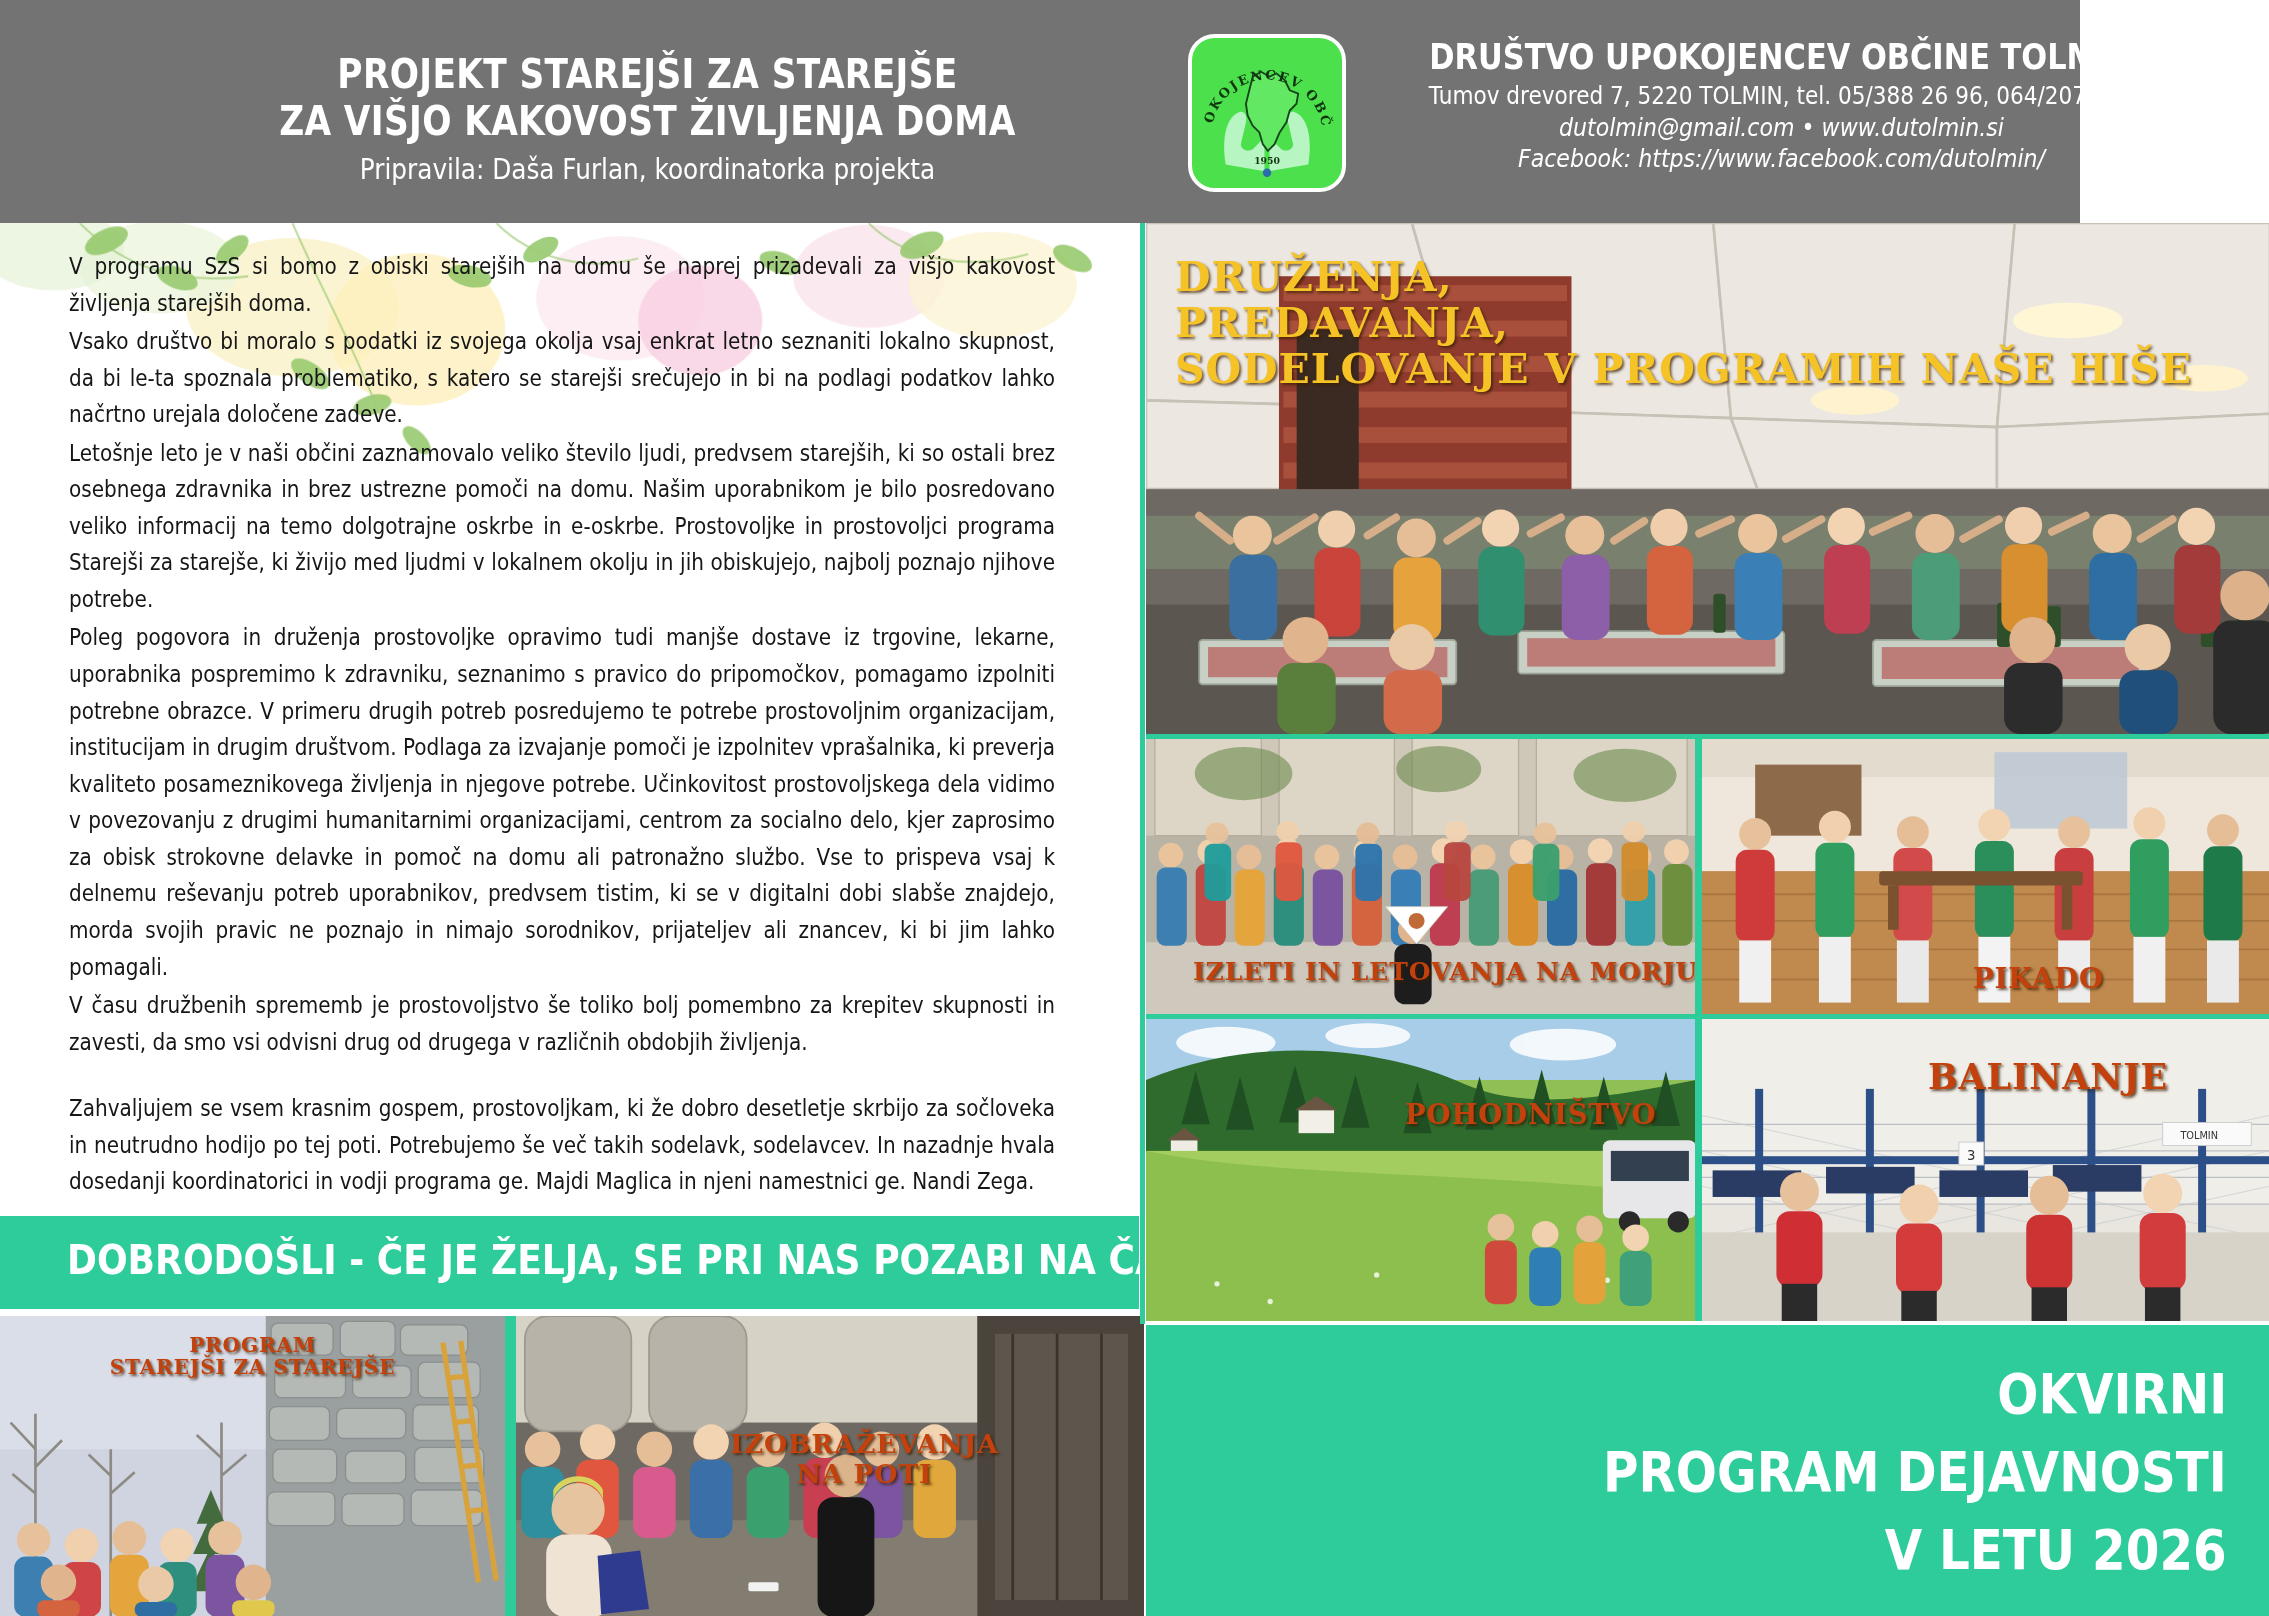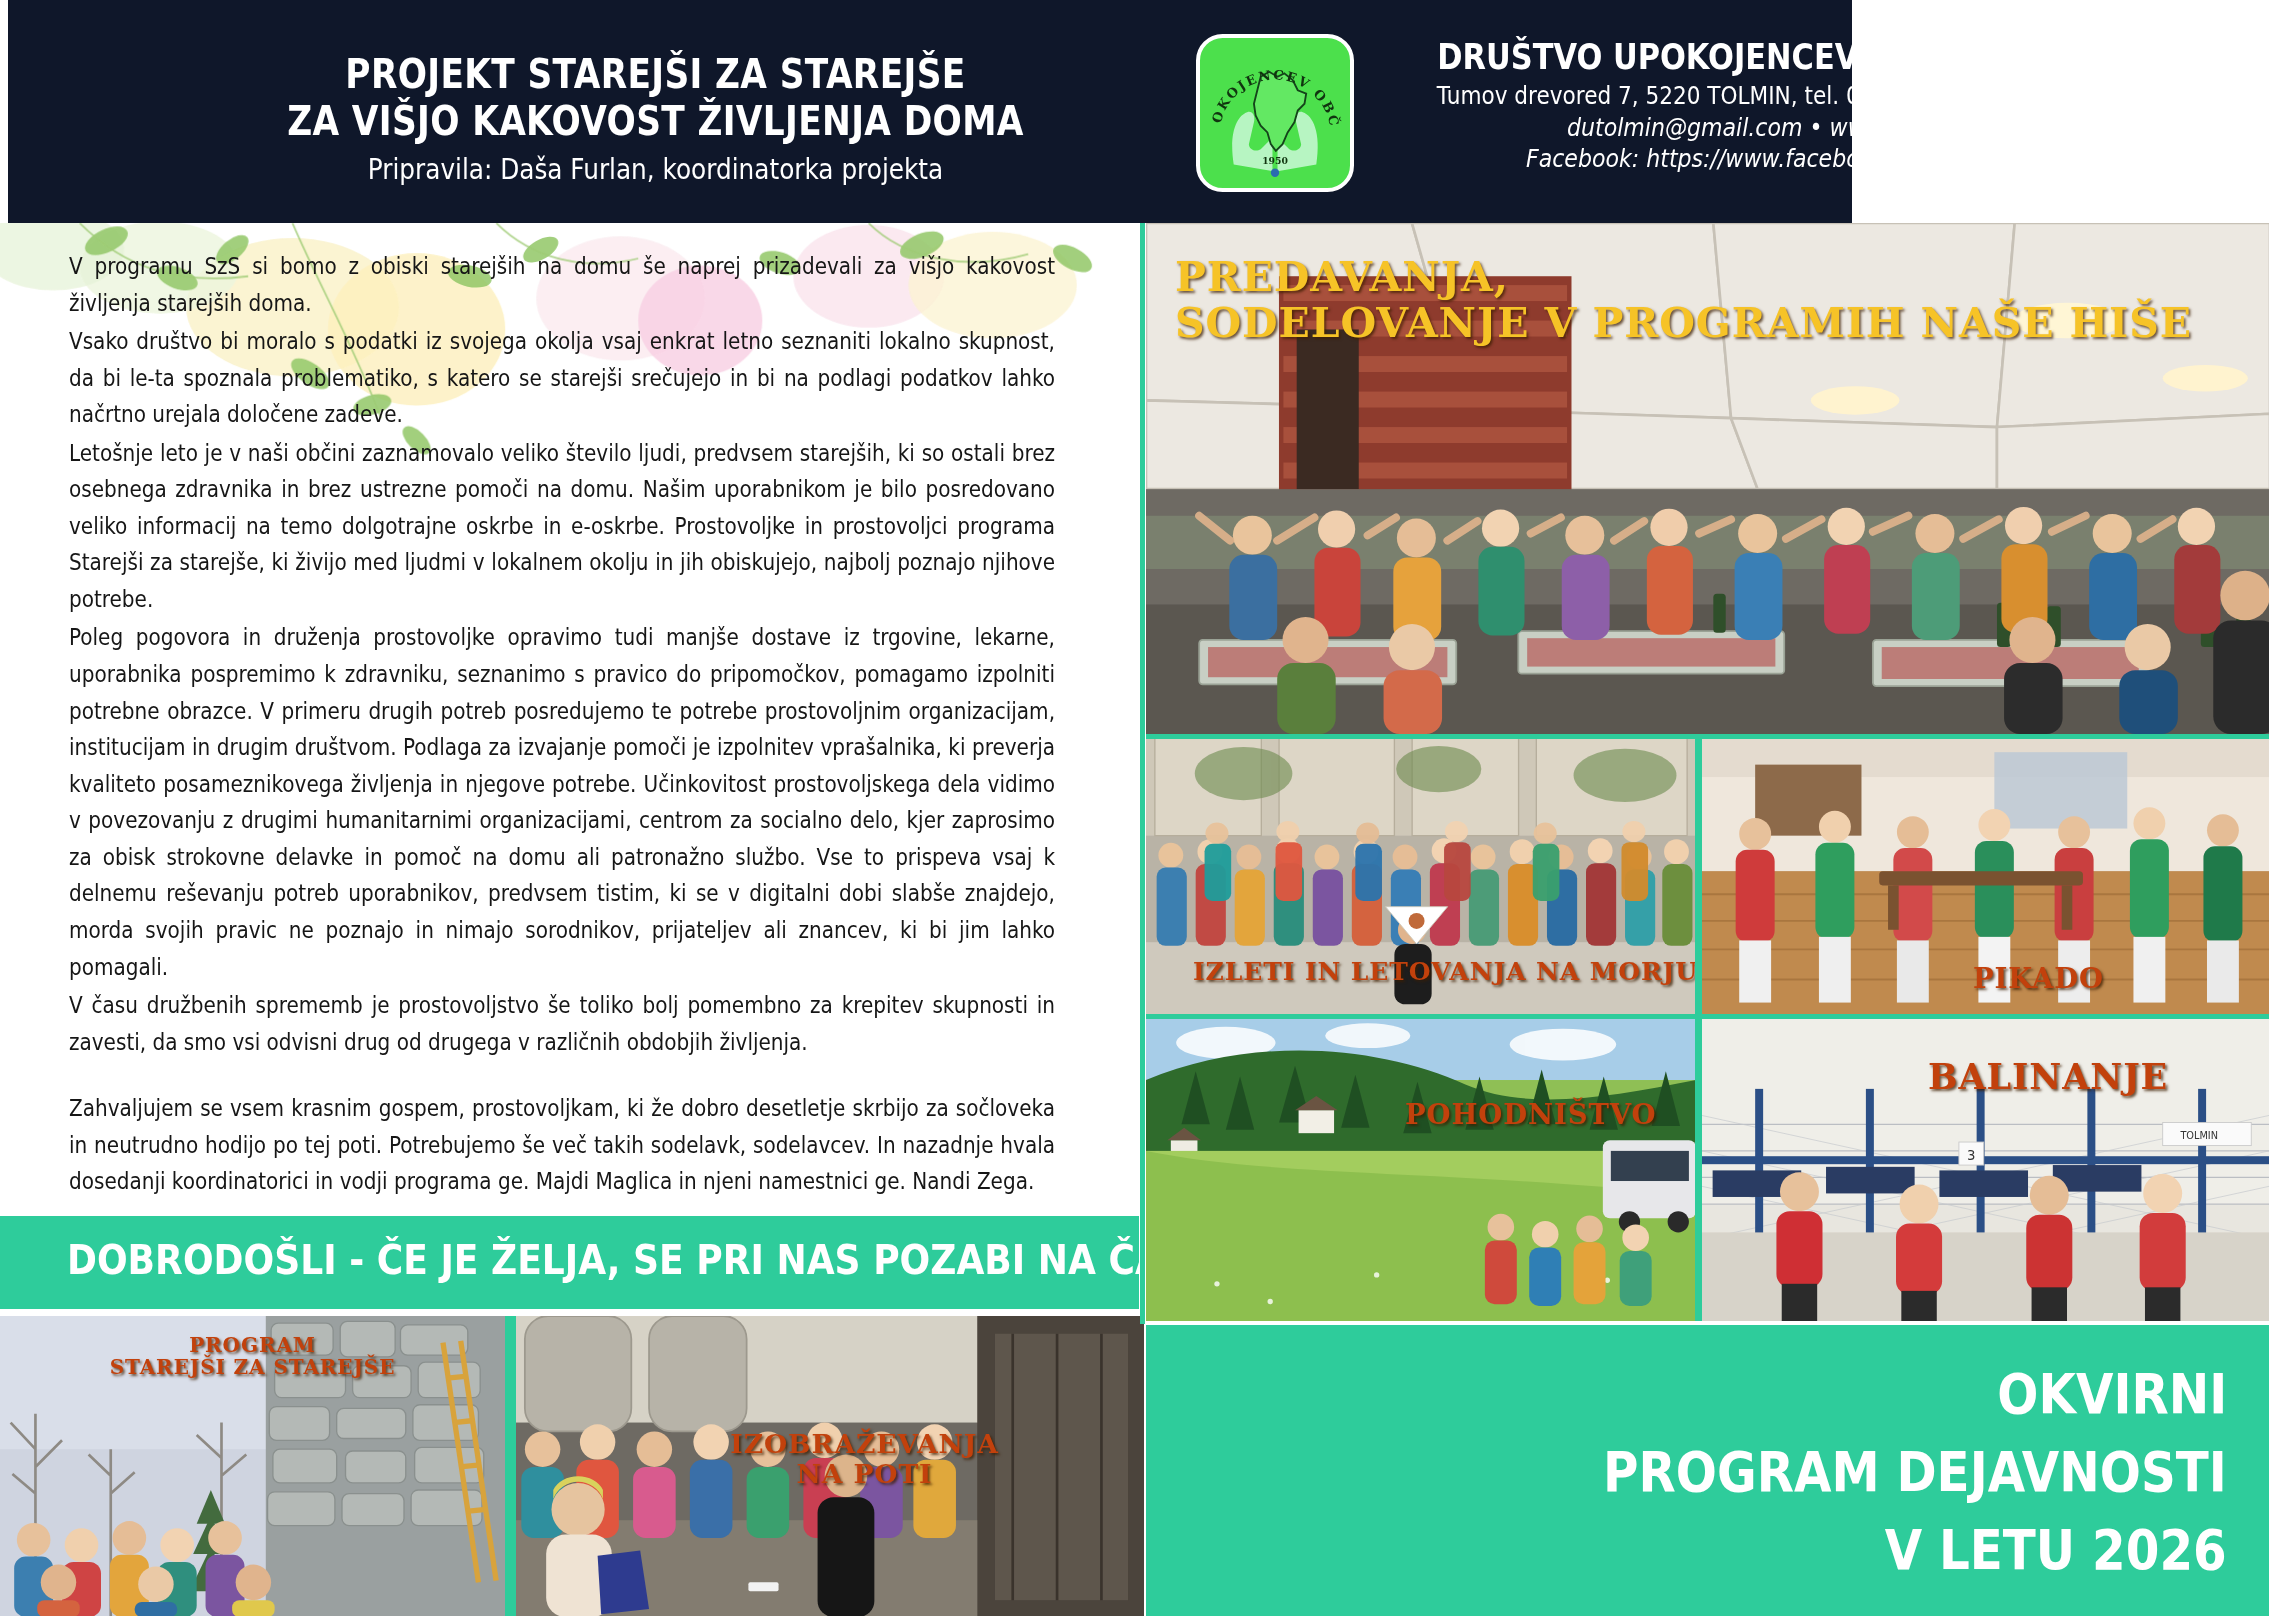--- a/index.html
+++ b/index.html
@@ -1,22 +1,22 @@
 <!DOCTYPE html>
 <html style="font-size:14px"><head>
 <meta charset="utf-8">
 <style>
   * { margin:0; padding:0; box-sizing:border-box; }
   html,body { width:2270px; height:1616px; overflow:hidden; background:#fff;
               font-family:"Liberation Sans", sans-serif; }
   #page { position:relative; width:2270px; height:1616px; background:#fff; }
 
   
-  .header { position:absolute; left:8px; top:0; width:1844px; height:223px;
-            background:#0f172a; }
+  .header { position:absolute; left:0; top:0; width:2080px; height:223px;
+            background:#737373; }
   .hdr-left { position:absolute; left:151px; top:51px; width:993px;
               text-align:center; color:#fff; }
   .hdr-title-1, .hdr-title-2 {
       font-family:"DejaVu Sans", sans-serif;
       font-weight:bold; font-size:40px; letter-spacing:0.4px;
       line-height:1.18; white-space:nowrap;
       transform:scaleX(0.86); transform-origin:center;
   }
   .hdr-sub { font-family:"DejaVu Sans", sans-serif; font-size:27.5px;
              margin-top:8px; white-space:nowrap;
@@ -299,20 +299,21 @@
         <path d="M624,350 L660,334"></path>
           <path d="M722,356 L762,334"></path>
         <path d="M820,348 L860,330"></path>
           <path d="M922,356 L962,334"></path>
         <path d="M1022,348 L1060,330"></path>
           <path d="M1122,356 L1158,334"></path>
       </g>
     </svg>
   </div>
   <div class="cap" id="cap-tent">
+    <div>DRUŽENJA,</div>
     <div>PREDAVANJA,</div>
     <div>SODELOVANJE V PROGRAMIH NAŠE HIŠE</div>
   </div>
 
   <div class="photo" id="ph-izleti">
     <svg viewBox="0 0 620 312" preserveAspectRatio="none" style="width:100%;height:100%">
       <rect width="620" height="312" fill="#b9b3a6"></rect>
       <rect y="0" width="620" height="110" fill="#cfc8b8"></rect>
       <g fill="#ddd6c6" stroke="#b6ae9c" stroke-width="1.5">
         <rect x="10" y="0" width="120" height="110"></rect>

